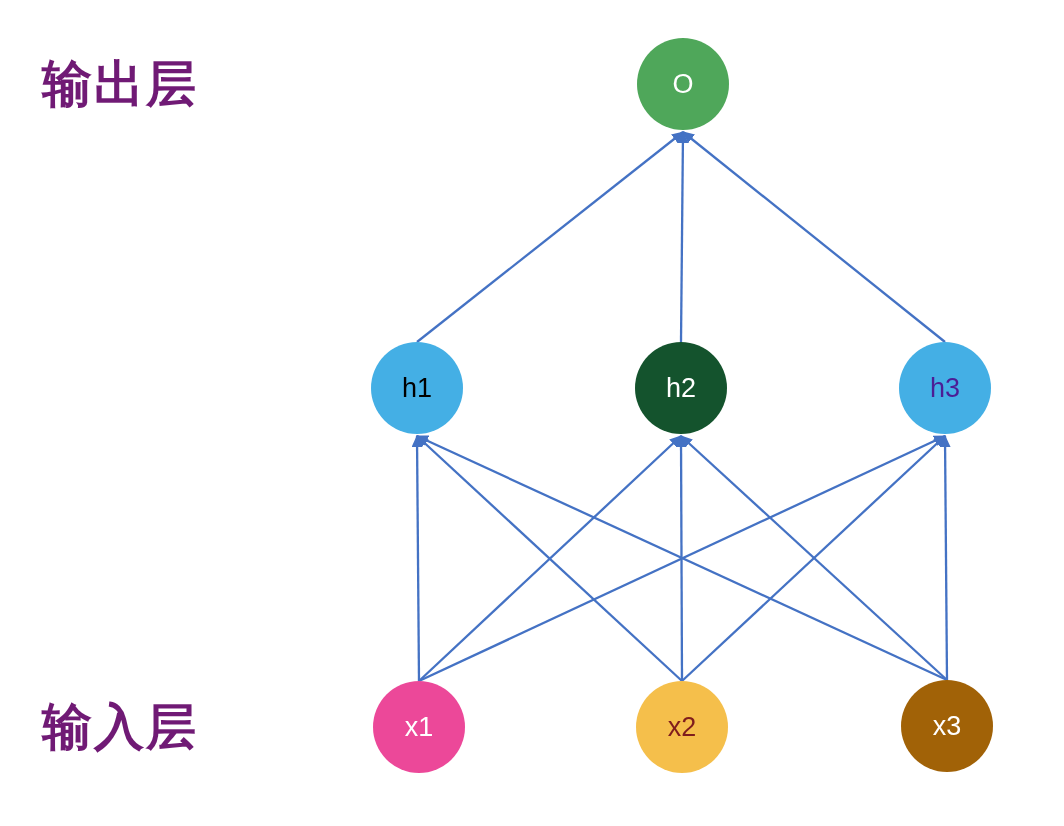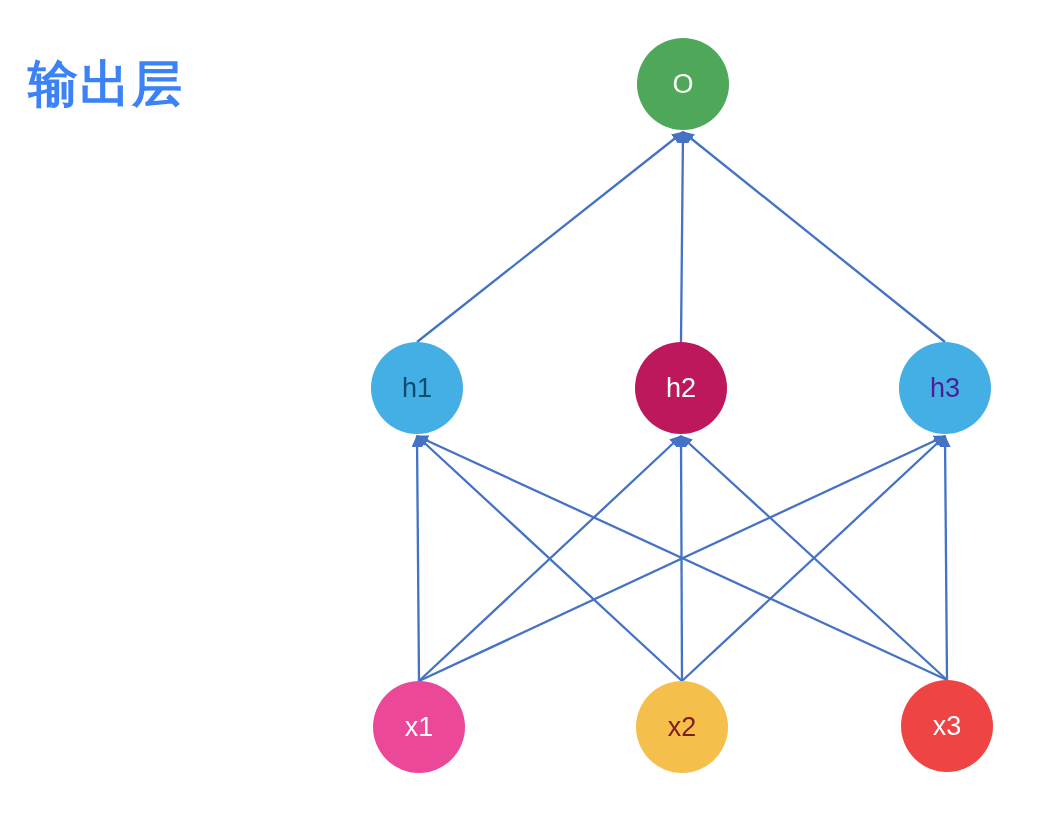--- a/index.html
+++ b/index.html
@@ -18,25 +18,25 @@
   .edges-svg {
     position: absolute;
     left: 0;
     top: 0;
     width: 1064px;
     height: 826px;
     z-index: 1;
   }
   .layer-label {
     position: absolute;
-    left: 28px;
+    left: 42px;
     transform: translateY(-50%);
     font-size: 50px;
     font-weight: 700;
-    color: #3b82f6;
+    color: #701a75;
     letter-spacing: 2px;
     white-space: nowrap;
     z-index: 2;
   }
   .layer-label.output { top: 84px; }
   .layer-label.hidden { top: 388px; }
   .layer-label.input  { top: 727px; }
   .node {
     position: absolute;
     border-radius: 50%;
@@ -71,22 +71,23 @@
         <line x1="947" y1="680" x2="417" y2="436" stroke="#4472C4" stroke-width="2.3" marker-end="url(#arrowhead)"></line>
         <line x1="947" y1="680" x2="681" y2="436" stroke="#4472C4" stroke-width="2.3" marker-end="url(#arrowhead)"></line>
         <line x1="947" y1="680" x2="945" y2="436" stroke="#4472C4" stroke-width="2.3" marker-end="url(#arrowhead)"></line>
         <line x1="417" y1="342" x2="683" y2="132" stroke="#4472C4" stroke-width="2.3" marker-end="url(#arrowhead)"></line>
         <line x1="681" y1="342" x2="683" y2="132" stroke="#4472C4" stroke-width="2.3" marker-end="url(#arrowhead)"></line>
         <line x1="945" y1="342" x2="683" y2="132" stroke="#4472C4" stroke-width="2.3" marker-end="url(#arrowhead)"></line>
       </g>
   </svg>
 
   <div class="layer-label output">输出层</div>
+  <div class="layer-label input">输入层</div>
 
   <div class="node" style="left: 637px; top: 38px; width: 92px; height: 92px; background: rgb(79, 167, 90); color: rgb(255, 255, 255);">O</div>
-  <div class="node" style="left: 371px; top: 342px; width: 92px; height: 92px; background: rgb(68, 175, 229); color: #0c4a6e;">h1</div>
-  <div class="node" style="left: 635px; top: 342px; width: 92px; height: 92px; background: #be185d; color: rgb(255, 255, 255);">h2</div>
+  <div class="node" style="left: 371px; top: 342px; width: 92px; height: 92px; background: rgb(68, 175, 229); color: #000000;">h1</div>
+  <div class="node" style="left: 635px; top: 342px; width: 92px; height: 92px; background: #14532d; color: rgb(255, 255, 255);">h2</div>
   <div class="node" style="left: 899px; top: 342px; width: 92px; height: 92px; background: rgb(68, 175, 229); color: #4c1d95;">h3</div>
   <div class="node" style="left: 373px; top: 681px; width: 92px; height: 92px; background: #ec4899; color: rgb(255, 255, 255);">x1</div>
   <div class="node" style="left: 636px; top: 681px; width: 92px; height: 92px; background: rgb(245, 191, 75); color: #7f1d1d;">x2</div>
-  <div class="node" style="left: 901px; top: 680px; width: 92px; height: 92px; background: #ef4444; color: rgb(255, 255, 255);">x3</div>
+  <div class="node" style="left: 901px; top: 680px; width: 92px; height: 92px; background: #a16207; color: rgb(255, 255, 255);">x3</div>
 
 </div>
 
 </body></html>

